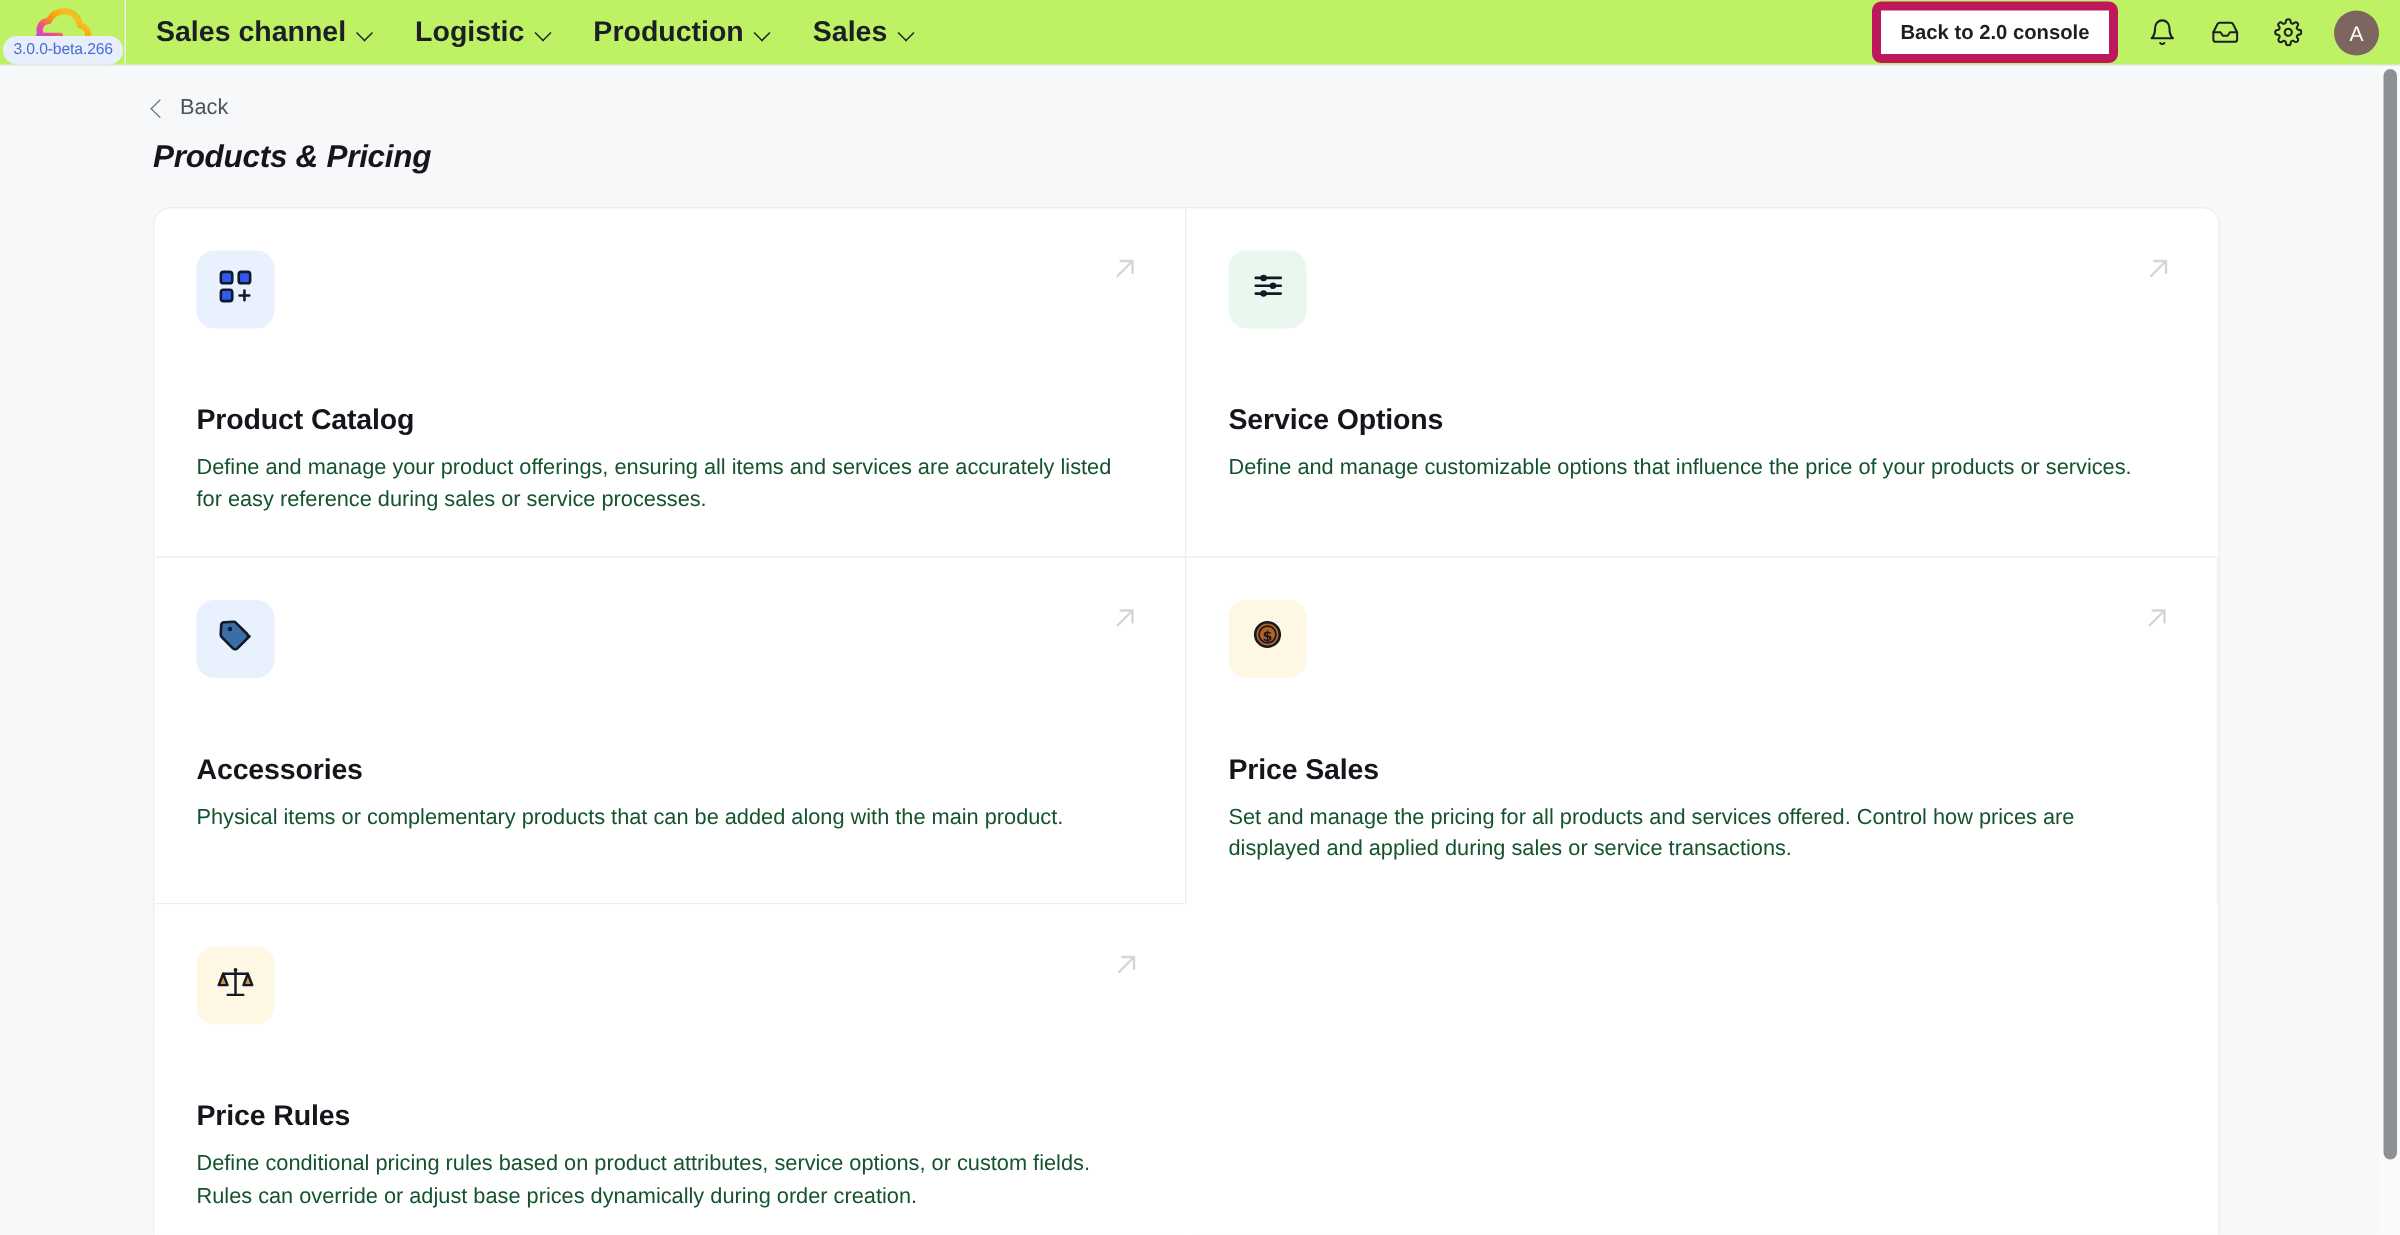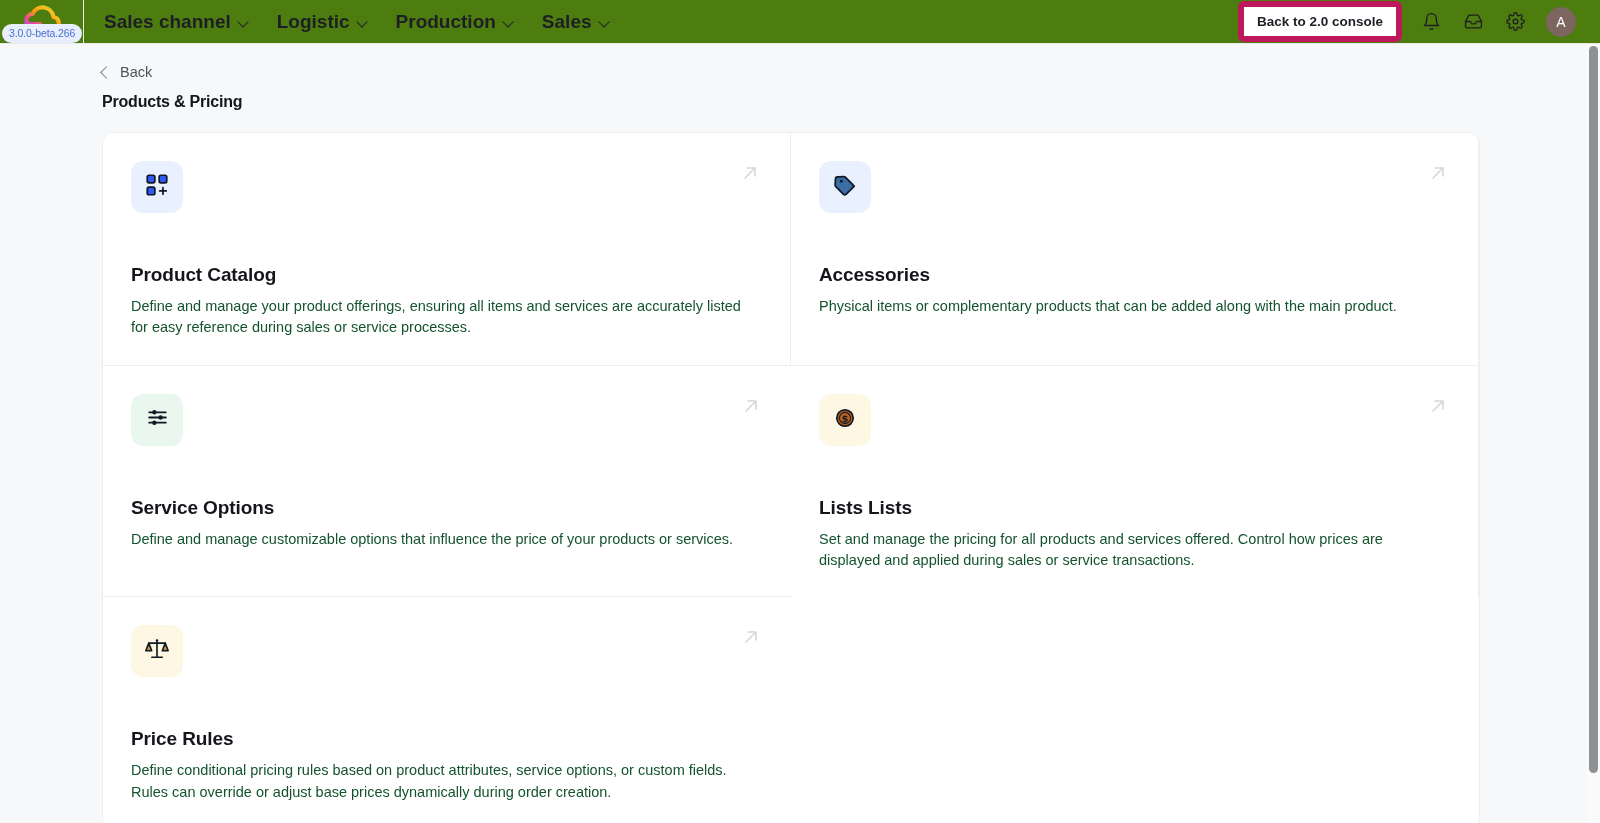--- a/index.html
+++ b/index.html
@@ -10,25 +10,25 @@
     overflow: hidden;
     font-family: "Liberation Sans", sans-serif;
     background: #f7f8f9;
     -webkit-font-smoothing: antialiased;
   }
 
   
   .topbar {
     position: relative;
     height: 44px;
-    background: #4d7c0f;
+    background: #bef264;
     border-bottom: 1px solid #e8eaed;
     display: flex;
     align-items: center;
-    padding: 0 24px 0 0;
+    padding: 0 14px 0 0;
   }
 
   .brand {
     width: 84px;
     height: 44px;
     position: relative;
     flex: 0 0 auto;
     border-right: 1px solid #ececec;
   }
 
@@ -154,24 +154,25 @@
   }
   .back-label {
     font-size: 14.5px;
     color: #4d525c;
     font-weight: 400;
   }
 
   .page-title {
     margin-left: 102px;
     margin-top: 11px;
-    font-size: 16px;
+    font-size: 21px;
     font-weight: 700;
     color: #14161c;
     letter-spacing: -0.2px;
+    font-style: italic;
   }
 
   
   .grid-wrap {
     margin: 21px 102px 0 102px;
     width: 1378px;
     background: #ffffff;
     border: 1px solid #eceef0;
     border-radius: 12px;
     display: grid;
@@ -340,75 +341,75 @@
       </div>
       <span class="ext-arrow">
         <svg width="20" height="20" viewBox="0 0 24 24" fill="none" stroke="currentColor" stroke-width="1.9" stroke-linecap="round" stroke-linejoin="round">
           <path d="M6 18L18 6M8.5 6H18v9.5"></path>
         </svg>
       </span>
       <div class="cell-title">Product Catalog</div>
       <div class="cell-desc">Define and manage your product offerings, ensuring all items and services are accurately listed for easy reference during sales or service processes.</div>
     </div>
 
-    <div class="cell br bb">
-      <div class="tile" style="background: rgb(234, 241, 254);">
-        <span>
-          <svg width="26" height="26" viewBox="0 0 24 24" fill="none">
-            <path d="M20.6 13.1l-7.4 7.4a2 2 0 0 1-2.8 0l-6.9-6.9a2 2 0 0 1-.6-1.5l.3-5.7a2 2 0 0 1 1.9-1.9l5.7-.3a2 2 0 0 1 1.5.6l6.9 6.9a2 2 0 0 1 0 2.8z" fill="#3a6ea5" stroke="#111827" stroke-width="1.6" stroke-linejoin="round"></path>
-            <circle cx="8.6" cy="8.6" r="1.35" fill="#111827"></circle>
-          </svg>
-        </span>
-      </div>
-      <span class="ext-arrow">
-        <svg width="20" height="20" viewBox="0 0 24 24" fill="none" stroke="currentColor" stroke-width="1.9" stroke-linecap="round" stroke-linejoin="round">
-          <path d="M6 18L18 6M8.5 6H18v9.5"></path>
-        </svg>
-      </span>
-      <div class="cell-title">Accessories</div>
-      <div class="cell-desc">Physical items or complementary products that can be added along with the main product.</div>
-    </div>
-
     <div class="cell bb">
       <div class="tile" style="background: rgb(234, 247, 238);">
         <span>
           <svg width="25" height="25" viewBox="0 0 24 24" fill="none" stroke="#111827" stroke-width="1.7" stroke-linecap="round">
             <path d="M4 7h16M4 12h16M4 17h16"></path>
             <circle cx="9" cy="7" r="2.1" fill="#111827" stroke="none"></circle>
             <circle cx="15" cy="12" r="2.1" fill="#111827" stroke="none"></circle>
             <circle cx="9" cy="17" r="2.1" fill="#111827" stroke="none"></circle>
           </svg>
         </span>
       </div>
       <span class="ext-arrow">
         <svg width="20" height="20" viewBox="0 0 24 24" fill="none" stroke="currentColor" stroke-width="1.9" stroke-linecap="round" stroke-linejoin="round">
           <path d="M6 18L18 6M8.5 6H18v9.5"></path>
         </svg>
       </span>
       <div class="cell-title">Service Options</div>
       <div class="cell-desc">Define and manage customizable options that influence the price of your products or services.</div>
     </div>
 
+    <div class="cell br bb">
+      <div class="tile" style="background: rgb(234, 241, 254);">
+        <span>
+          <svg width="26" height="26" viewBox="0 0 24 24" fill="none">
+            <path d="M20.6 13.1l-7.4 7.4a2 2 0 0 1-2.8 0l-6.9-6.9a2 2 0 0 1-.6-1.5l.3-5.7a2 2 0 0 1 1.9-1.9l5.7-.3a2 2 0 0 1 1.5.6l6.9 6.9a2 2 0 0 1 0 2.8z" fill="#3a6ea5" stroke="#111827" stroke-width="1.6" stroke-linejoin="round"></path>
+            <circle cx="8.6" cy="8.6" r="1.35" fill="#111827"></circle>
+          </svg>
+        </span>
+      </div>
+      <span class="ext-arrow">
+        <svg width="20" height="20" viewBox="0 0 24 24" fill="none" stroke="currentColor" stroke-width="1.9" stroke-linecap="round" stroke-linejoin="round">
+          <path d="M6 18L18 6M8.5 6H18v9.5"></path>
+        </svg>
+      </span>
+      <div class="cell-title">Accessories</div>
+      <div class="cell-desc">Physical items or complementary products that can be added along with the main product.</div>
+    </div>
+
 
     <div class="cell br">
       <div class="tile" style="background: rgb(253, 247, 227);">
         <span>
           <svg width="24" height="24" viewBox="0 0 24 24" fill="none">
             <circle cx="12" cy="12" r="8.2" fill="#b5621f" stroke="#111827" stroke-width="1.7"></circle>
             <circle cx="12" cy="12" r="5.6" fill="none" stroke="#111827" stroke-width="1.1"></circle>
             <text x="12" y="16.1" text-anchor="middle" font-family="DejaVu Sans, sans-serif" font-size="9.5" font-weight="bold" fill="#111827">$</text>
           </svg>
         </span>
       </div>
       <span class="ext-arrow">
         <svg width="20" height="20" viewBox="0 0 24 24" fill="none" stroke="currentColor" stroke-width="1.9" stroke-linecap="round" stroke-linejoin="round">
           <path d="M6 18L18 6M8.5 6H18v9.5"></path>
         </svg>
       </span>
-      <div class="cell-title">Lists Lists</div>
+      <div class="cell-title">Price Sales</div>
       <div class="cell-desc">Set and manage the pricing for all products and services offered. Control how prices are displayed and applied during sales or service transactions.</div>
     </div>
 
     <div class="cell">
       <div class="tile" style="background: rgb(253, 247, 227);">
         <span>
           <svg width="26" height="26" viewBox="0 0 24 24" fill="none" stroke="#111827" stroke-width="1.5" stroke-linecap="round" stroke-linejoin="round">
             <path d="M12 4.2v15.4M7.2 19.6h9.6M4.4 6.6h15.2"></path>
             <path d="M4.4 6.6L1.7 13.6h5.4z" fill="#d9932e"></path>
             <path d="M19.6 6.6L16.9 13.6h5.4z" fill="#d9932e"></path>

